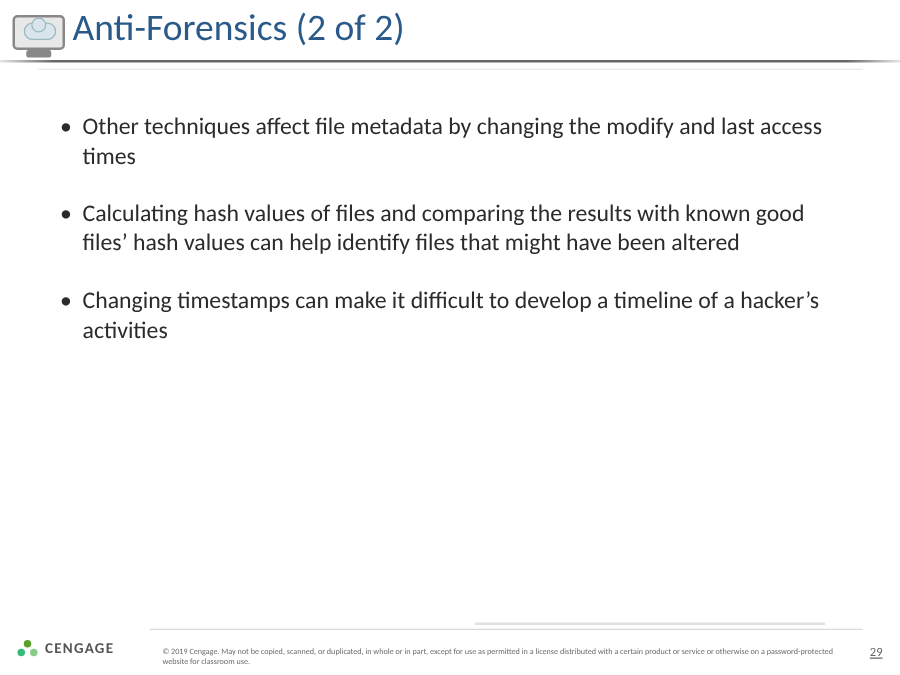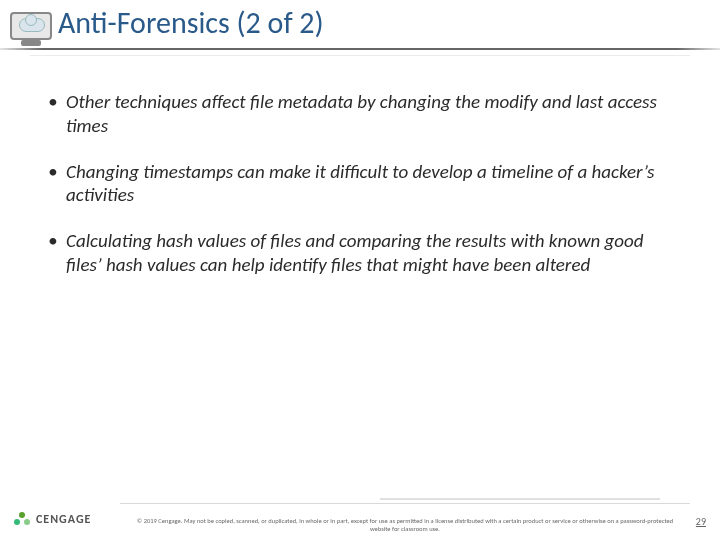--- a/index.html
+++ b/index.html
@@ -34,21 +34,21 @@
   .title-rule {
     position: absolute; left: 0; right: 0; top: 48px;
     height: 2px; background: linear-gradient(to right, rgba(0,0,0,0.1), #666 6%, #666 94%, rgba(0,0,0,0.1));
   }
   .title-rule-faint {
     position: absolute; left: 30px; right: 30px; top: 55px;
     height: 1px; background: rgba(0,0,0,0.08);
   }
 
   .body { padding: 20px 48px 0 48px; }
-  ul.bullets { list-style: none; font-style: italic; }
+  ul.bullets { list-style: none; }
   ul.bullets > li {
     position: relative;
     font-size: 19px; line-height: 1.25;
     color: #2b2b2b;
     padding-left: 18px;
     margin-bottom: 22px;
   }
   ul.bullets > li::before {
     content: "•"; position: absolute; left: 0; top: 0;
     color: #2b2b2b; font-size: 19px;
@@ -75,21 +75,21 @@
     width: 16px; height: 16px; position: relative;
   }
   .brand-mark span {
     position: absolute; width: 6px; height: 6px; border-radius: 50%;
   }
   .brand-mark .d1 { background:#5aa02c; left:5px; top:0; }
   .brand-mark .d2 { background:#3b7; left:0; top:7px; }
   .brand-mark .d3 { background:#8c8; left:10px; top:7px; }
   .copyright {
     position: absolute; left: 130px; right: 40px; bottom: 6px;
-    font-size: 6.5px; line-height: 1.2; color: #6a6a6a; text-align: center;
+    font-size: 6.5px; line-height: 1.2; color: #6a6a6a; text-align: left;
   }
   .pagenum {
     position: absolute; right: 14px; bottom: 12px;
     font-size: 10px; color: #666; text-decoration: underline;
   }
 </style>
 </head>
 <body>
 
 <div class="slide">
@@ -101,22 +101,22 @@
       </div>
     </div>
     <div class="title">Anti-Forensics (2 of 2)</div>
     <div class="title-rule"></div>
     <div class="title-rule-faint"></div>
   </div>
 
   <div class="body">
     <ul class="bullets">
       <li>Other techniques affect file metadata by changing the modify and last access times</li>
+      <li>Calculating hash values of files and comparing the results with known good files’ hash values can help identify files that might have been altered</li>
       <li>Changing timestamps can make it difficult to develop a timeline of a hacker’s activities</li>
-      <li>Calculating hash values of files and comparing the results with known good files’ hash values can help identify files that might have been altered</li>
     </ul>
   </div>
 
   <div class="footer">
     <div class="footer-rule"></div>
     <div class="footer-rule2"></div>
     <div class="brand">
       <div class="brand-mark">
         <span class="d1"></span>
           <span class="d2"></span>

